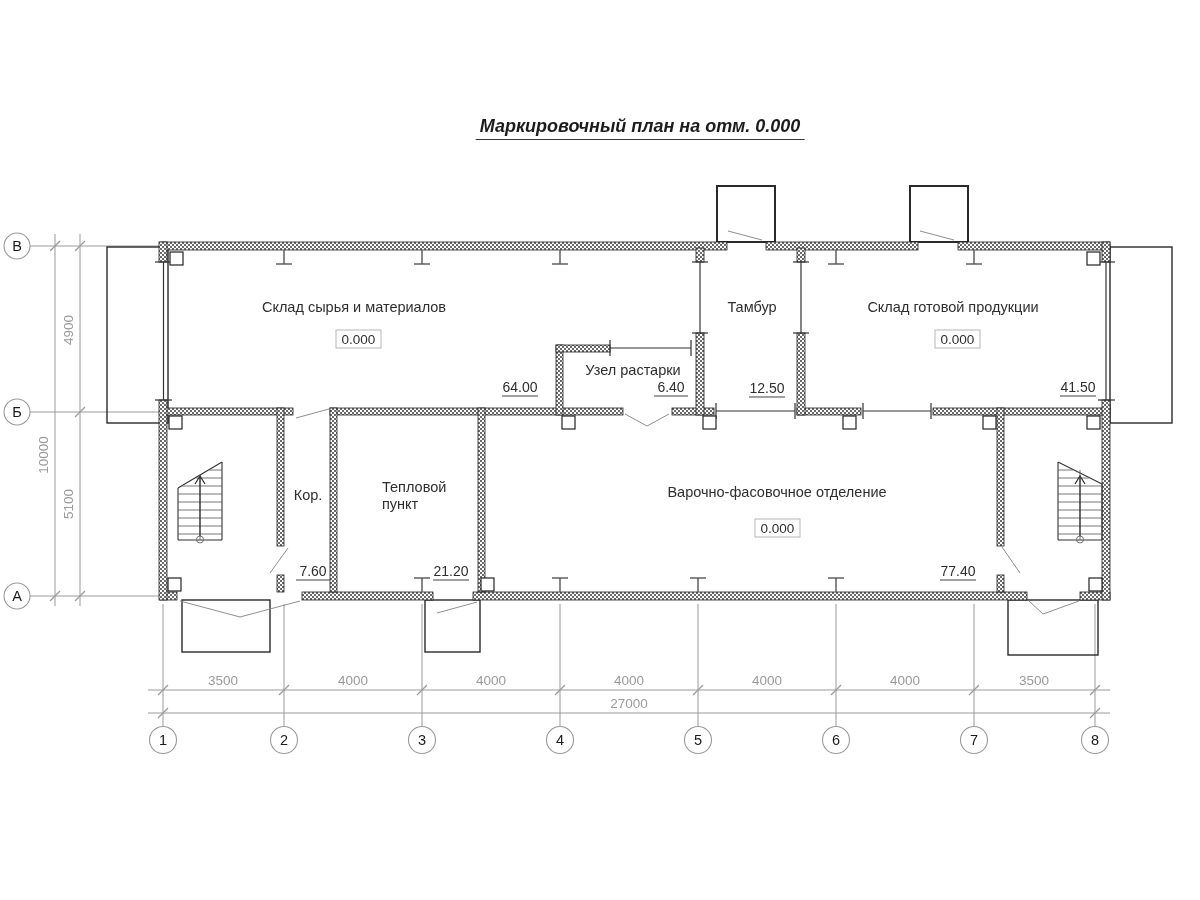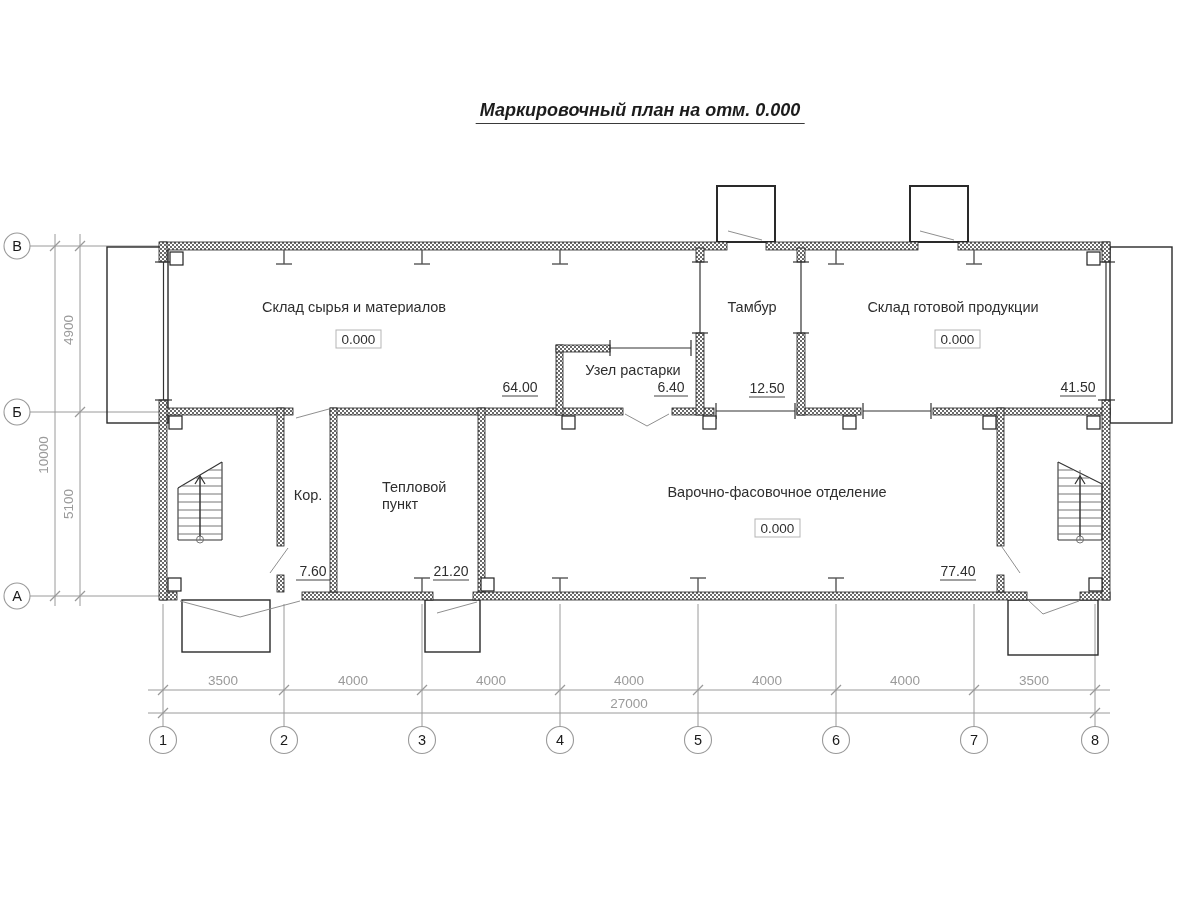--- a/index.html
+++ b/index.html
@@ -1,18 +1,18 @@
 <!DOCTYPE html>
 <html><head>
 <meta charset="utf-8">
 <style>
   html,body{margin:0;padding:0;background:#ffffff;}
   #stage{position:relative;width:1200px;height:900px;background:#ffffff;overflow:hidden;
          font-family:"Liberation Sans",sans-serif;}
-  #plan-title{position:absolute;left:640px;top:100px;transform:translateX(-50%);
+  #plan-title{position:absolute;left:640px;top:116px;transform:translateX(-50%);
               font-size:18px;font-style:italic;font-weight:bold;color:#1c1c1c;
               border-bottom:1.4px solid #3a3a3a;padding:0 4px 2px 4px;white-space:nowrap;}
   svg{position:absolute;left:0;top:0;}
   svg text{font-family:"Liberation Sans",sans-serif;}
   .wall{fill:url(#wl);stroke:#222;stroke-width:.8;}
   .dim{stroke:#9a9a9a;stroke-width:1;fill:none;}
   .dimtick{stroke:#9a9a9a;stroke-width:1.3;fill:none;}
   .thin{stroke:#333;stroke-width:1.2;fill:none;}
   .door{stroke:#8f8f8f;stroke-width:1;fill:none;}
   .outline{stroke:#2a2a2a;stroke-width:2;fill:none;}

